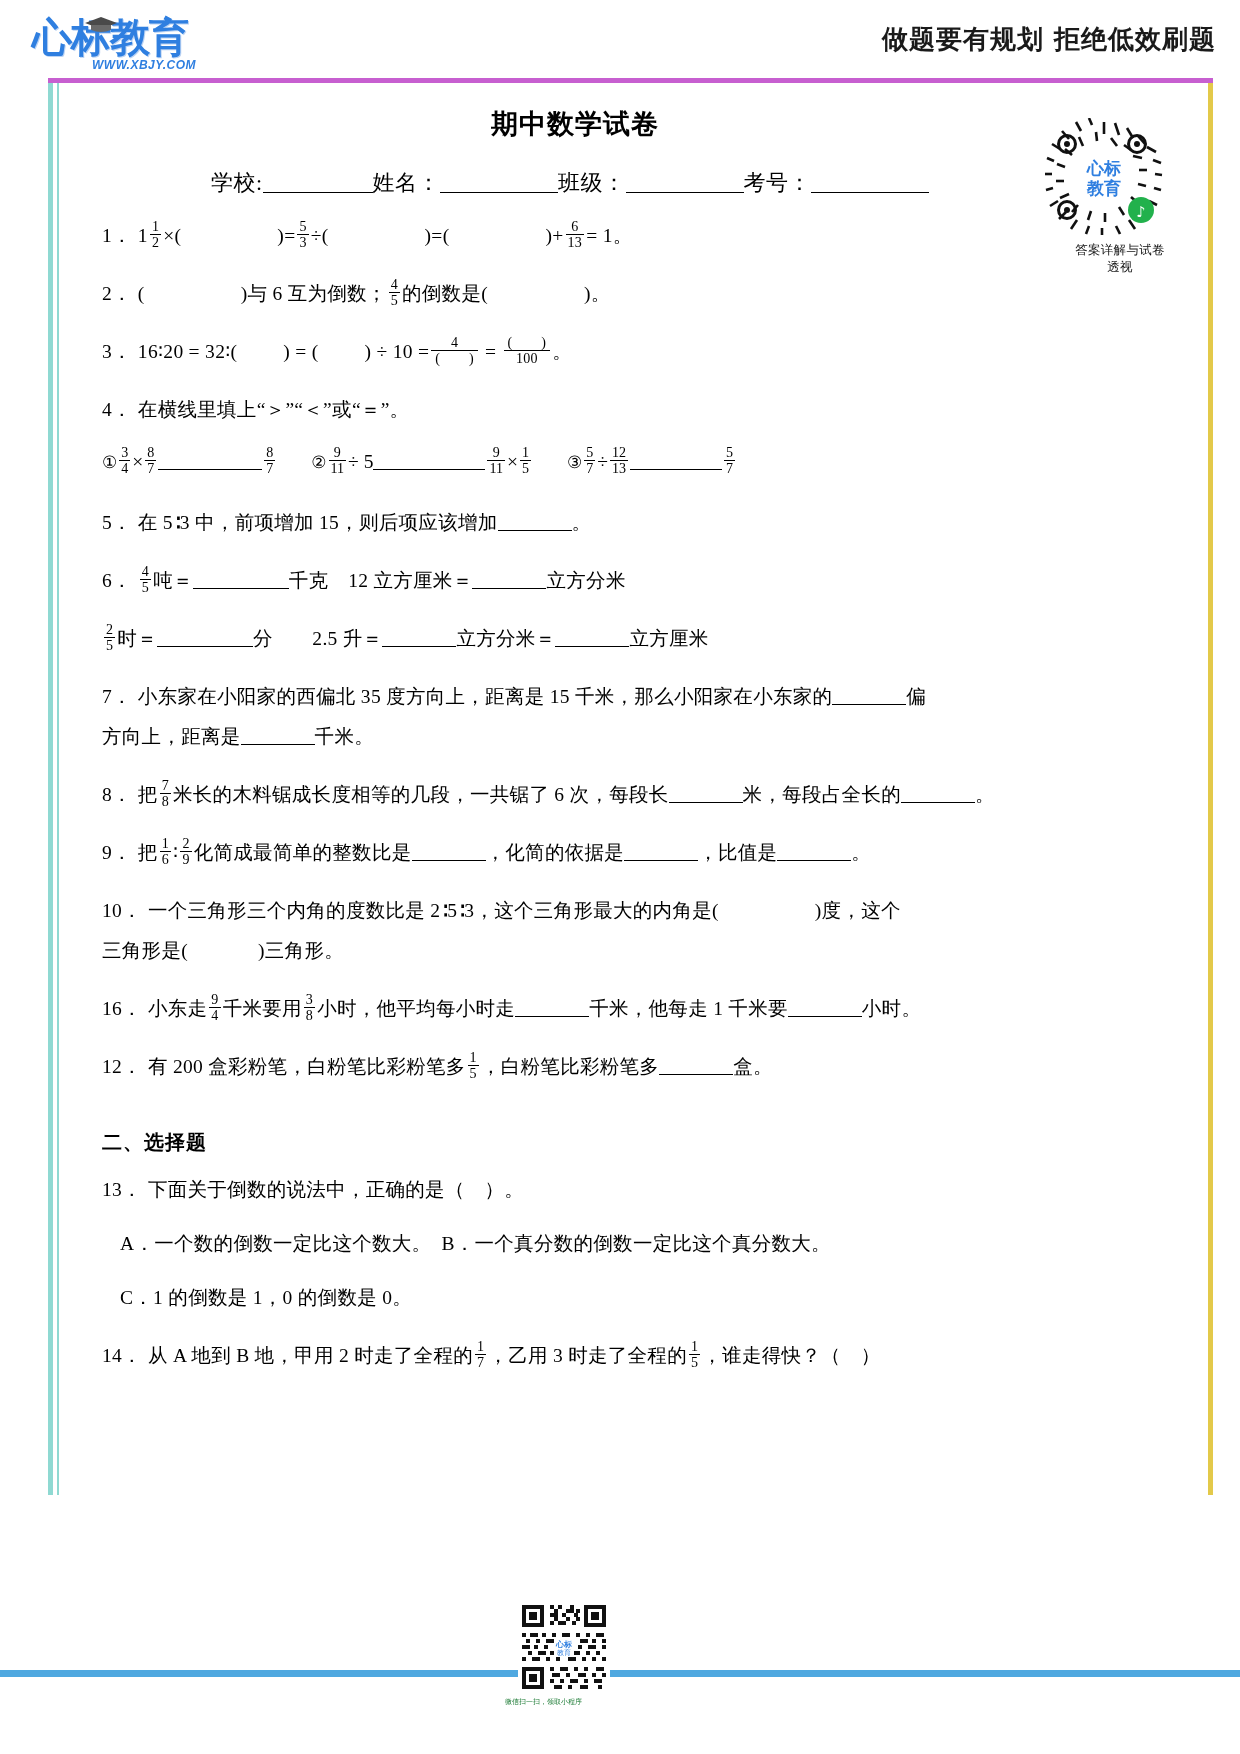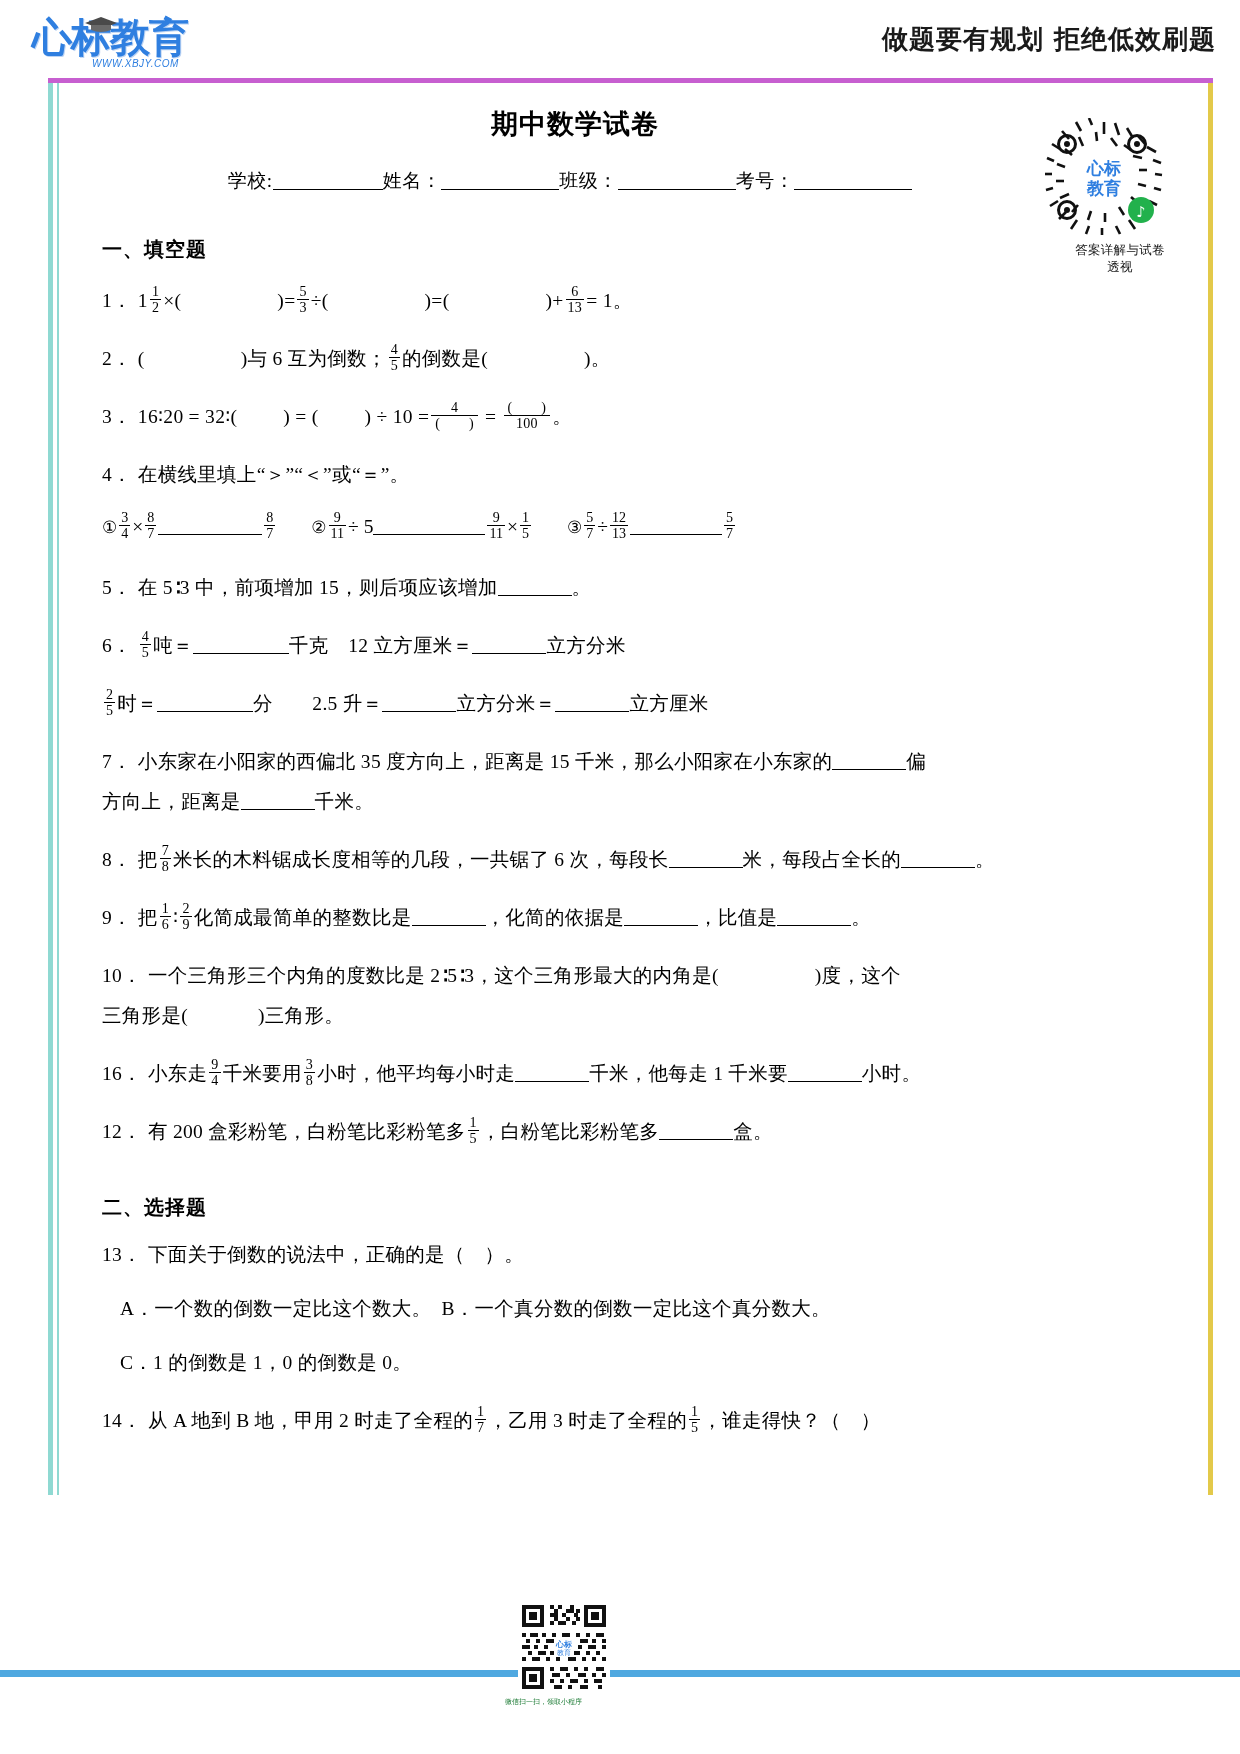--- a/index.html
+++ b/index.html
@@ -45,22 +45,22 @@
     top: 2px;
     width: 34px;
     height: 16px;
   }
   .logo-url {
     position: absolute;
     left: 60px;
     top: 44px;
     font-family: "Liberation Sans", sans-serif;
     font-style: italic;
-    font-weight: normal;
-    font-size: 10px;
+    font-weight: bold;
+    font-size: 12px;
     letter-spacing: .5px;
     color: #2f7fe0;
   }
   .slogan {
     position: absolute;
     right: 24px;
     top: 22px;
     font-family: "DejaVu Sans", sans-serif;
     font-weight: bold;
     font-size: 26px;
@@ -111,21 +111,21 @@
     color: #000;
     margin: 0;
     padding-right: 120px;
   }
   .title-2 { margin-top: 2px; }
 
   .idline {
     margin-top: 18px;
     padding-right: 130px;
     text-align: center;
-    font-size: 19px;
+    font-size: 22px;
     letter-spacing: .5px;
   }
   .idline .u {
     display: inline-block;
     border-bottom: 1.4px solid #000;
     width: 118px;
     height: 18px;
     vertical-align: -3px;
   }
   .idline .u.short { width: 110px; }
@@ -349,21 +349,20 @@
     </div>
     <div class="qr-caption">答案详解与试卷透视</div>
   </div>
 
   <div class="title title-2">期中数学试卷</div>
 
   <div class="idline">
     <span>学校:</span><span class="u short"></span><span>姓名：</span><span class="u"></span><span>班级：</span><span class="u"></span><span>考号：</span><span class="u"></span>
   </div>
 
-  <div class="section-head">一、填空题</div>
 
   <div class="q">
     <span class="num">1．</span><span>1</span><span class="frac"><span class="n">1</span><span class="d">2</span></span><span>×(</span><span class="pgap"></span><span>)=</span><span class="frac"><span class="n">5</span><span class="d">3</span></span><span>÷(</span><span class="pgap"></span><span>)=(</span><span class="pgap"></span><span>)+</span><span class="frac"><span class="n">6</span><span class="d">13</span></span><span>= 1。</span>
   </div>
 
   <div class="q">
     <span class="num">2．</span><span>(</span><span class="pgap"></span><span>)与 6 互为倒数；</span><span class="frac"><span class="n">4</span><span class="d">5</span></span><span>的倒数是(</span><span class="pgap"></span><span>)。</span>
   </div>
 
   <div class="q">

